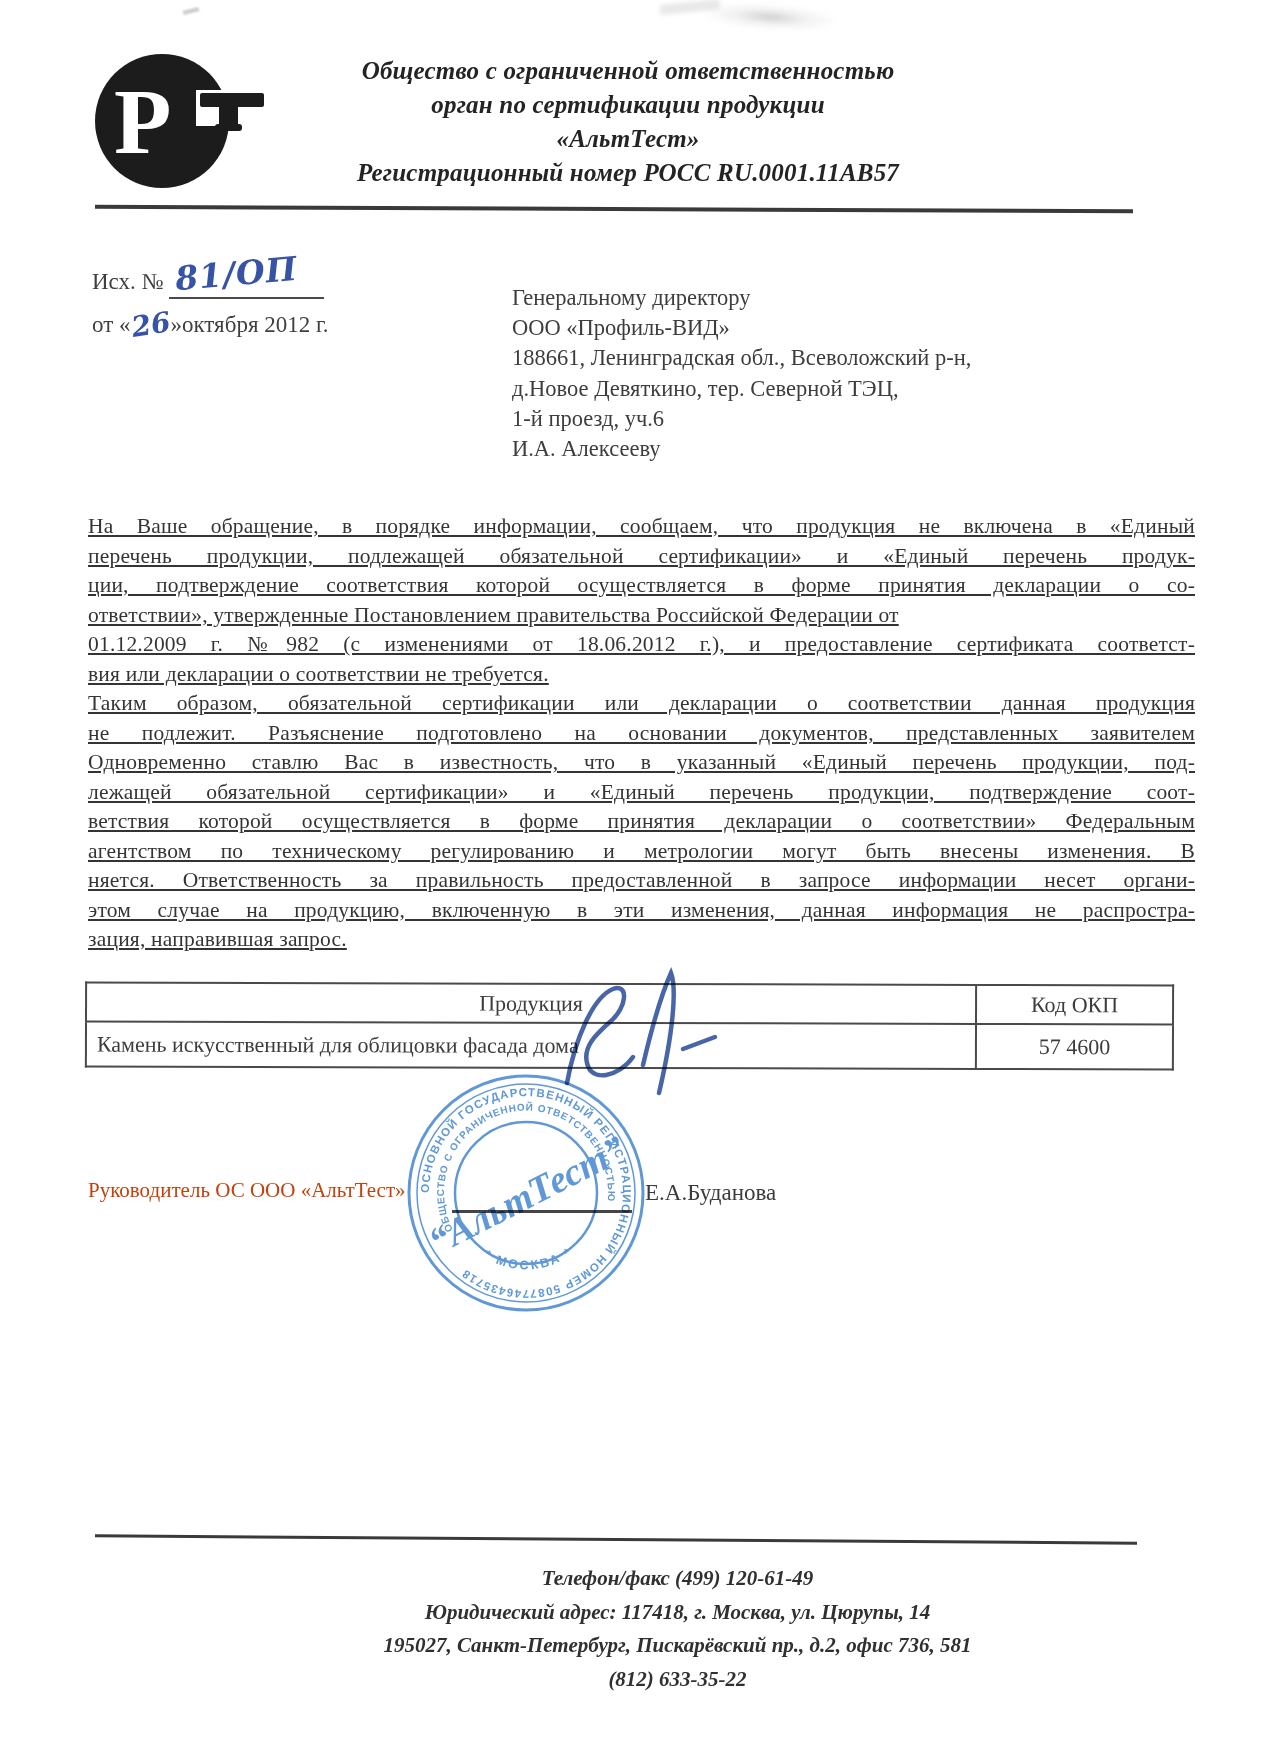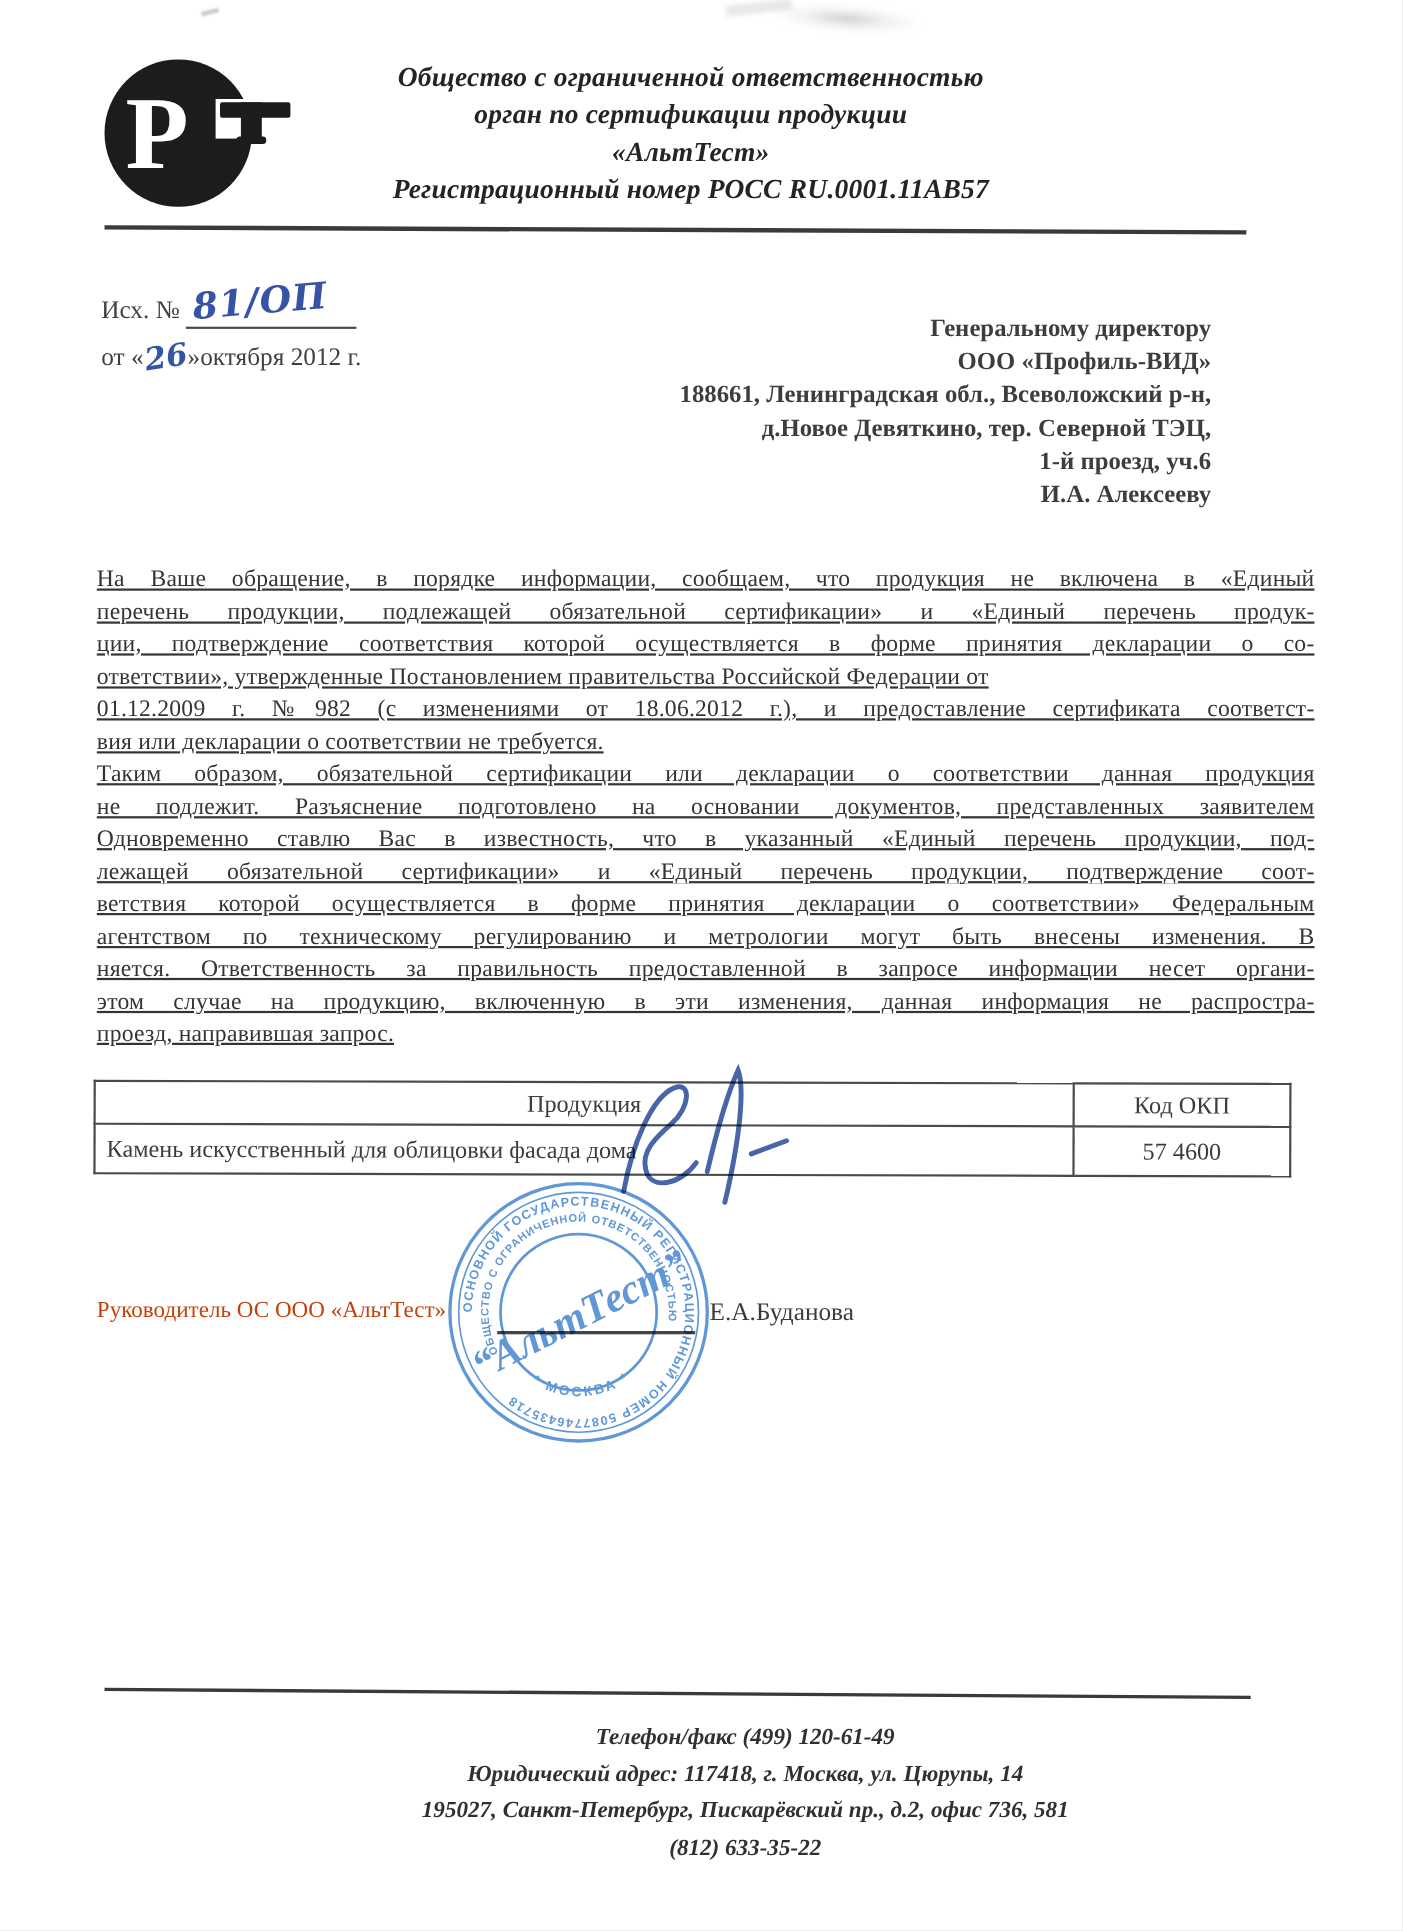--- a/index.html
+++ b/index.html
@@ -31,22 +31,22 @@
   .ref-line1{white-space:nowrap;}
   .hw-underline{display:inline-block;border-bottom:2.5px solid #4a4a4a;
     padding:0 26px 0 6px;margin-left:6px;min-width:80px;}
   .hand{display:inline-block;font-family:"DejaVu Serif", serif;font-style:italic;
     font-weight:bold;color:#3753a5;}
   .hand-num{font-size:33px;transform:rotate(-5deg);position:relative;top:-4px;letter-spacing:1px;}
   .hand-day{font-size:28px;transform:rotate(-9deg);width:40px;text-align:center;position:relative;top:2px;}
   .ref-line2{margin-top:7px;white-space:nowrap;}
 
   
-  .addressee{position:absolute;left:489px;top:283px;width:612px;text-align:right;
-    font-size:22.5px;line-height:30.2px;color:#3d3d3d;font-weight:bold;}
+  .addressee{position:absolute;left:512px;top:283px;width:612px;
+    font-size:22.5px;line-height:30.2px;color:#3d3d3d;}
 
   
   .body-text{position:absolute;left:88px;top:512px;width:1107px;
     font-size:21.5px;color:#343434;letter-spacing:.2px;text-decoration:underline;}
   .body-line{line-height:29.5px;text-align:justify;text-align-last:justify;white-space:normal;}
   .body-line.no-justify{text-align:right;text-align-last:left;}
 
   
   .okp-table{position:absolute;left:85px;top:983px;width:1089px;border-collapse:collapse;
     transform:rotate(.15deg);}
@@ -128,21 +128,21 @@
       <div class="body-line">01.12.2009 г. №982 (с изменениями от 18.06.2012 г.), и предоставление сертификата соответст-</div>
       <div class="body-line no-justify">вия или декларации о соответствии не требуется.</div>
       <div class="body-line">Таким образом, обязательной сертификации или декларации о соответствии данная продукция</div>
       <div class="body-line">не подлежит. Разъяснение подготовлено на основании документов, представленных заявителем</div>
       <div class="body-line">Одновременно ставлю Вас в известность, что в указанный «Единый перечень продукции, под-</div>
       <div class="body-line">лежащей обязательной сертификации» и «Единый перечень продукции, подтверждение соот-</div>
       <div class="body-line">ветствия которой осуществляется в форме принятия декларации о соответствии» Федеральным</div>
       <div class="body-line">агентством по техническому регулированию и метрологии могут быть внесены изменения. В</div>
       <div class="body-line">няется. Ответственность за правильность предоставленной в запросе информации несет органи-</div>
       <div class="body-line">этом случае на продукцию, включенную в эти изменения, данная информация не  распростра-</div>
-      <div class="body-line no-justify">проезд, направившая запрос.</div>
+      <div class="body-line no-justify">зация, направившая запрос.</div>
     </div>
 
   <table class="okp-table">
     <tbody>
         <tr>
       <th class="col-prod">Продукция</th>
       <th>Код ОКП</th>
     </tr>
     <tr>
       <td class="cell-left">Камень искусственный для облицовки фасада дома</td>

